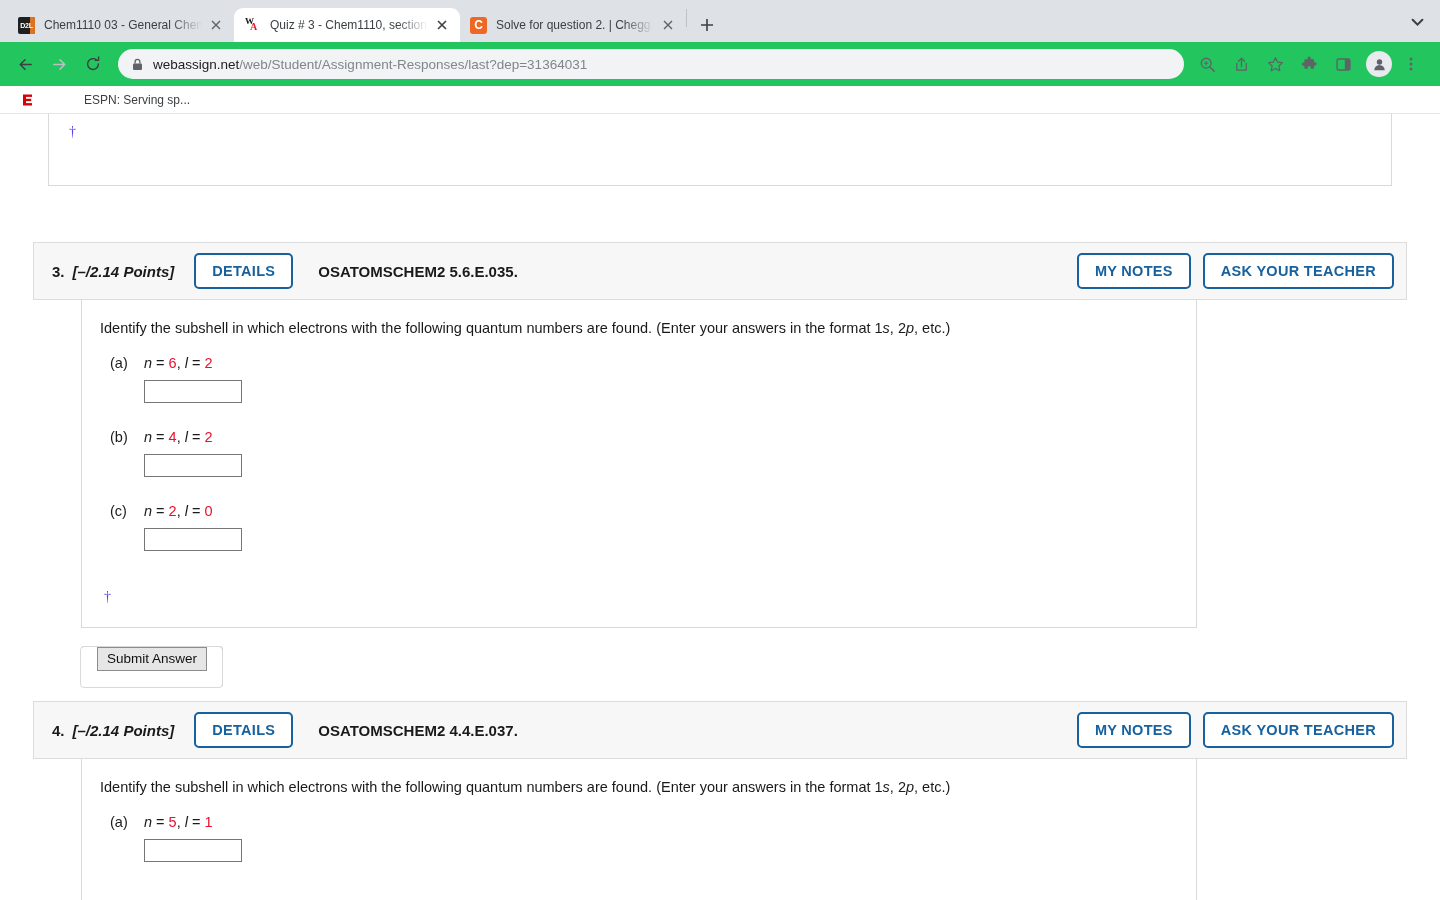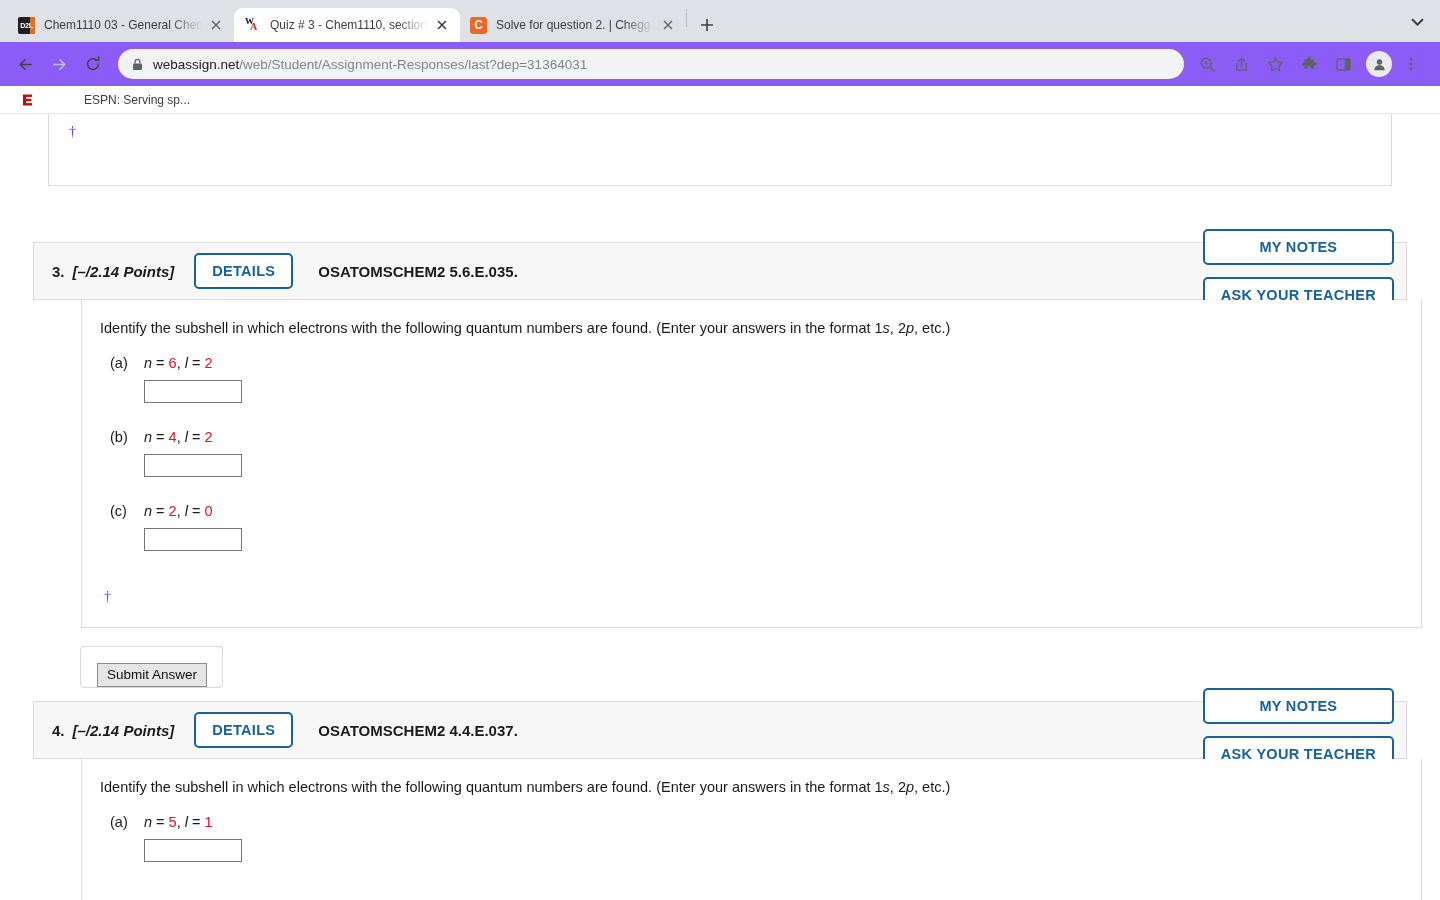--- a/index.html
+++ b/index.html
@@ -63,21 +63,21 @@
     width: 28px; height: 28px; margin: 0 0 3px 6px; border-radius: 50%;
     display: flex; align-items: center; justify-content: center;
   }
   .tabstrip-right {
     position: absolute; right: 8px; bottom: 5px;
     width: 30px; height: 30px; display: flex;
     align-items: center; justify-content: center;
   }
 
   .toolbar {
-    height: 44px; background: #8b5cf6; display: flex; align-items: center;
+    height: 44px; background: #22c55e; display: flex; align-items: center;
     padding: 16px 10px; flex: 0 0 44px;
   }
   .tb-btn {
     width: 30px; height: 30px; border-radius: 50%; display: flex;
     align-items: center; justify-content: center; margin-right: 4px;
     flex: 0 0 30px;
   }
   .omnibox {
     flex: 1 1 auto; height: 30px; background: #f1f3f4; border-radius: 16px;
     display: flex; align-items: center; padding: 0 14px; margin: 0 8px 0 6px;
@@ -139,25 +139,25 @@
     border: 2px solid #16619e; border-radius: 5px; background: #ffffff;
     color: #16619e; font-size: 14.5px; font-weight: bold; letter-spacing: .3px;
     padding: 9px 16px; line-height: 1; font-family: Liberation Sans, sans-serif;
     cursor: pointer; white-space: nowrap;
   }
   .q-code {
     font-size: 15px; font-weight: bold; color: #1a1a1a; margin-left: 25px;
     white-space: nowrap;
   }
   .q-header-spacer { flex: 1 1 auto; }
-  .q-header-right { display: flex; gap: 12px; flex-direction: column; }
+  .q-header-right { display: flex; gap: 12px; }
 
   .q-body {
     border: 1px solid #d9d9d9; border-top: none; background: #ffffff;
-    margin: 0 0 0 48px; width: 1341px; position: relative;
+    margin: 0 0 0 48px; width: 1116px; position: relative;
     padding: 18px 0 0 0;
   }
   .q-text {
     font-size: 14.5px; color: #1a1a1a; padding: 0 0 0 18px;
     line-height: 1.45;
   }
   .q-text i { font-style: italic; }
   .parts { padding: 16px 0 0 28px; }
   .part { margin-bottom: 26px; }
   .part-line {
@@ -169,21 +169,21 @@
   .answer-box {
     margin-top: 9px; margin-left: 34px; width: 98px; height: 23px;
     border: 1px solid #767676; background: #ffffff;
   }
   .dagger-row { padding: 10px 0 0 22px; }
 
   .submit-wrap {
     margin-top: 18px; border: 1px solid #d9d9d9; border-radius: 3px;
     border-left: none; border-bottom: none;
     width: 142px; height: 41px;
-    display: flex; align-items: flex-end; padding-left: 16px;
+    display: flex; align-items: flex-start; padding-left: 16px;
     position: relative; left: 0;
   }
   .submit-fieldset {
     position: absolute; left: -1px; bottom: -1px;
     width: 143px; height: 42px;
     border: 1px solid #d9d9d9; border-radius: 4px;
     background: transparent; pointer-events: none;
   }
   .btn-submit {
     background: #e6e6e6; border: 1px solid #8c8c8c;

